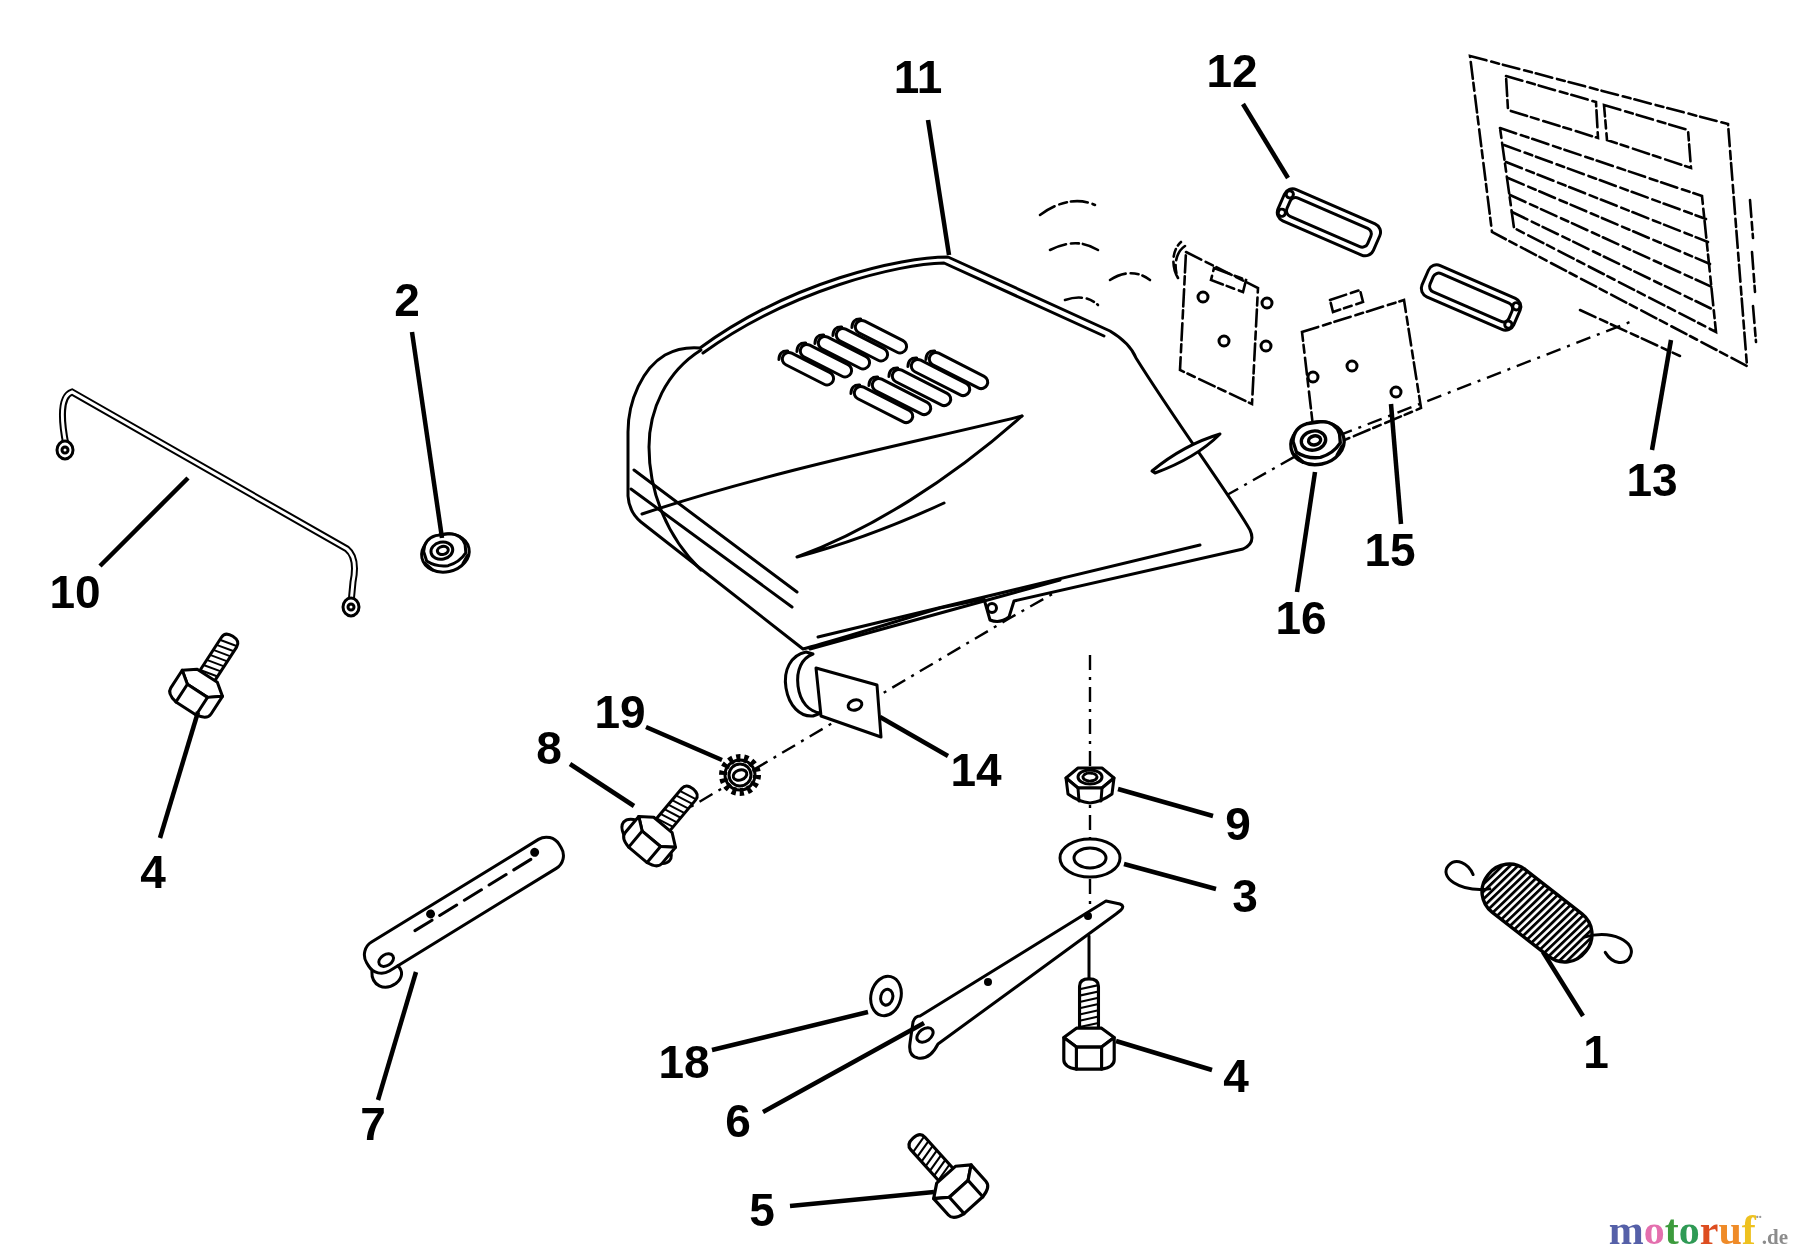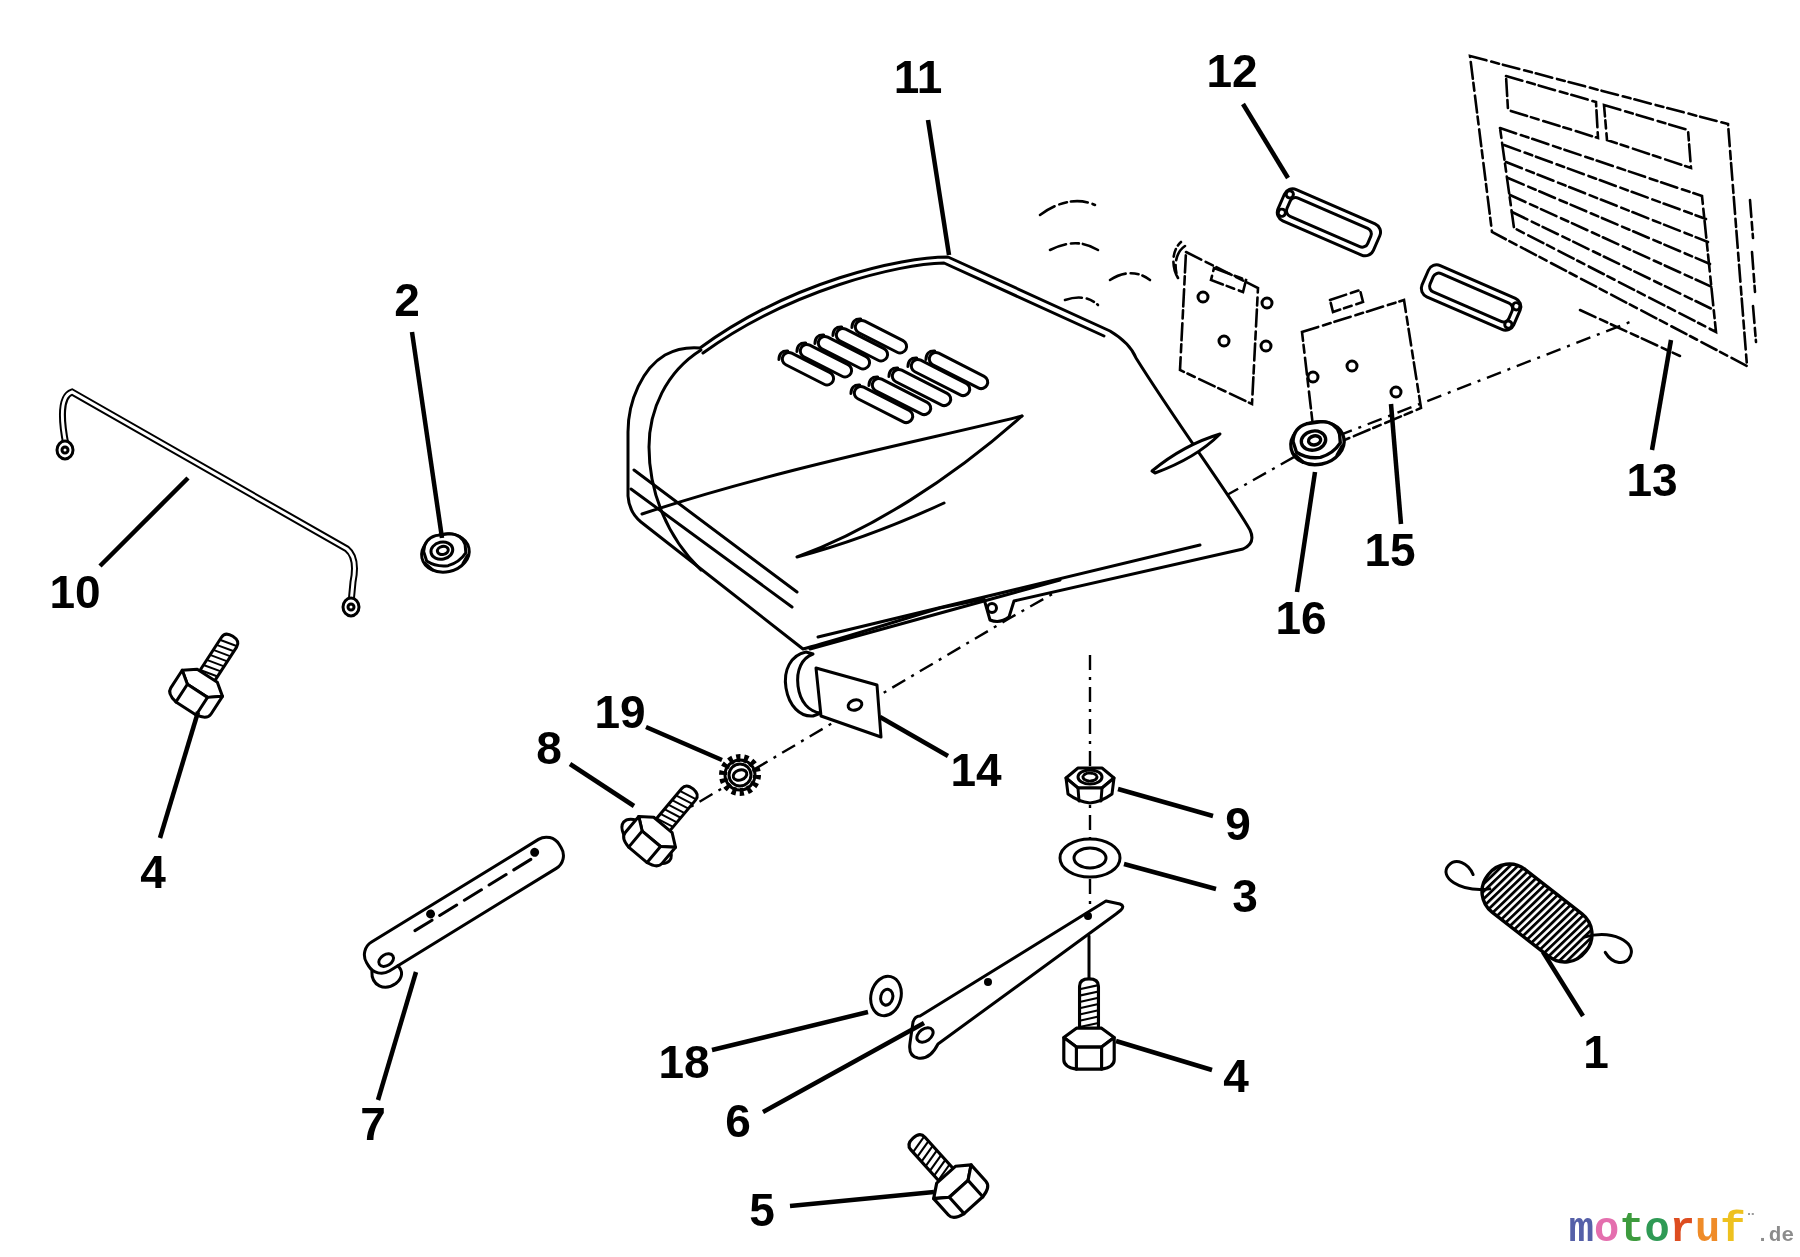--- a/index.html
+++ b/index.html
@@ -4,21 +4,21 @@
 <style>
   html,body{margin:0;padding:0;background:#fff;}
   .stage{position:relative;width:1800px;height:1257px;background:#ffffff;overflow:hidden;
          font-family:"Liberation Sans",sans-serif;}
   .stage svg{position:absolute;left:0;top:0;}
   .art{stroke:#000;fill:none;stroke-width:3;stroke-linecap:round;stroke-linejoin:round;}
   .artf{stroke:#000;fill:#fff;stroke-width:3;stroke-linejoin:round;}
   .sketch{stroke:#000;fill:none;stroke-width:2.6;stroke-dasharray:17 5 8 4;stroke-linecap:round;}
   .dashdot{stroke:#000;fill:none;stroke-width:2.4;stroke-dasharray:15 7 3 7;}
   .callout-text{font-family:"Liberation Sans",sans-serif;font-weight:bold;font-size:46px;fill:#000;}
-  .logo{position:absolute;right:6px;bottom:6px;font-family:Liberation Mono, monospace;
+  .logo{position:absolute;right:12px;bottom:6px;font-family:Liberation Serif, serif;
         font-weight:bold;font-size:42px;line-height:1;user-select:none;}
   .logo .mark{font-size:18px;vertical-align:super;}
   .logo .suffix{font-size:21px;font-weight:bold;}
 </style>
 </head>
 <body>
 
 <div class="stage">
 <svg width="1800" height="1257" viewBox="0 0 1800 1257">
   <defs>

